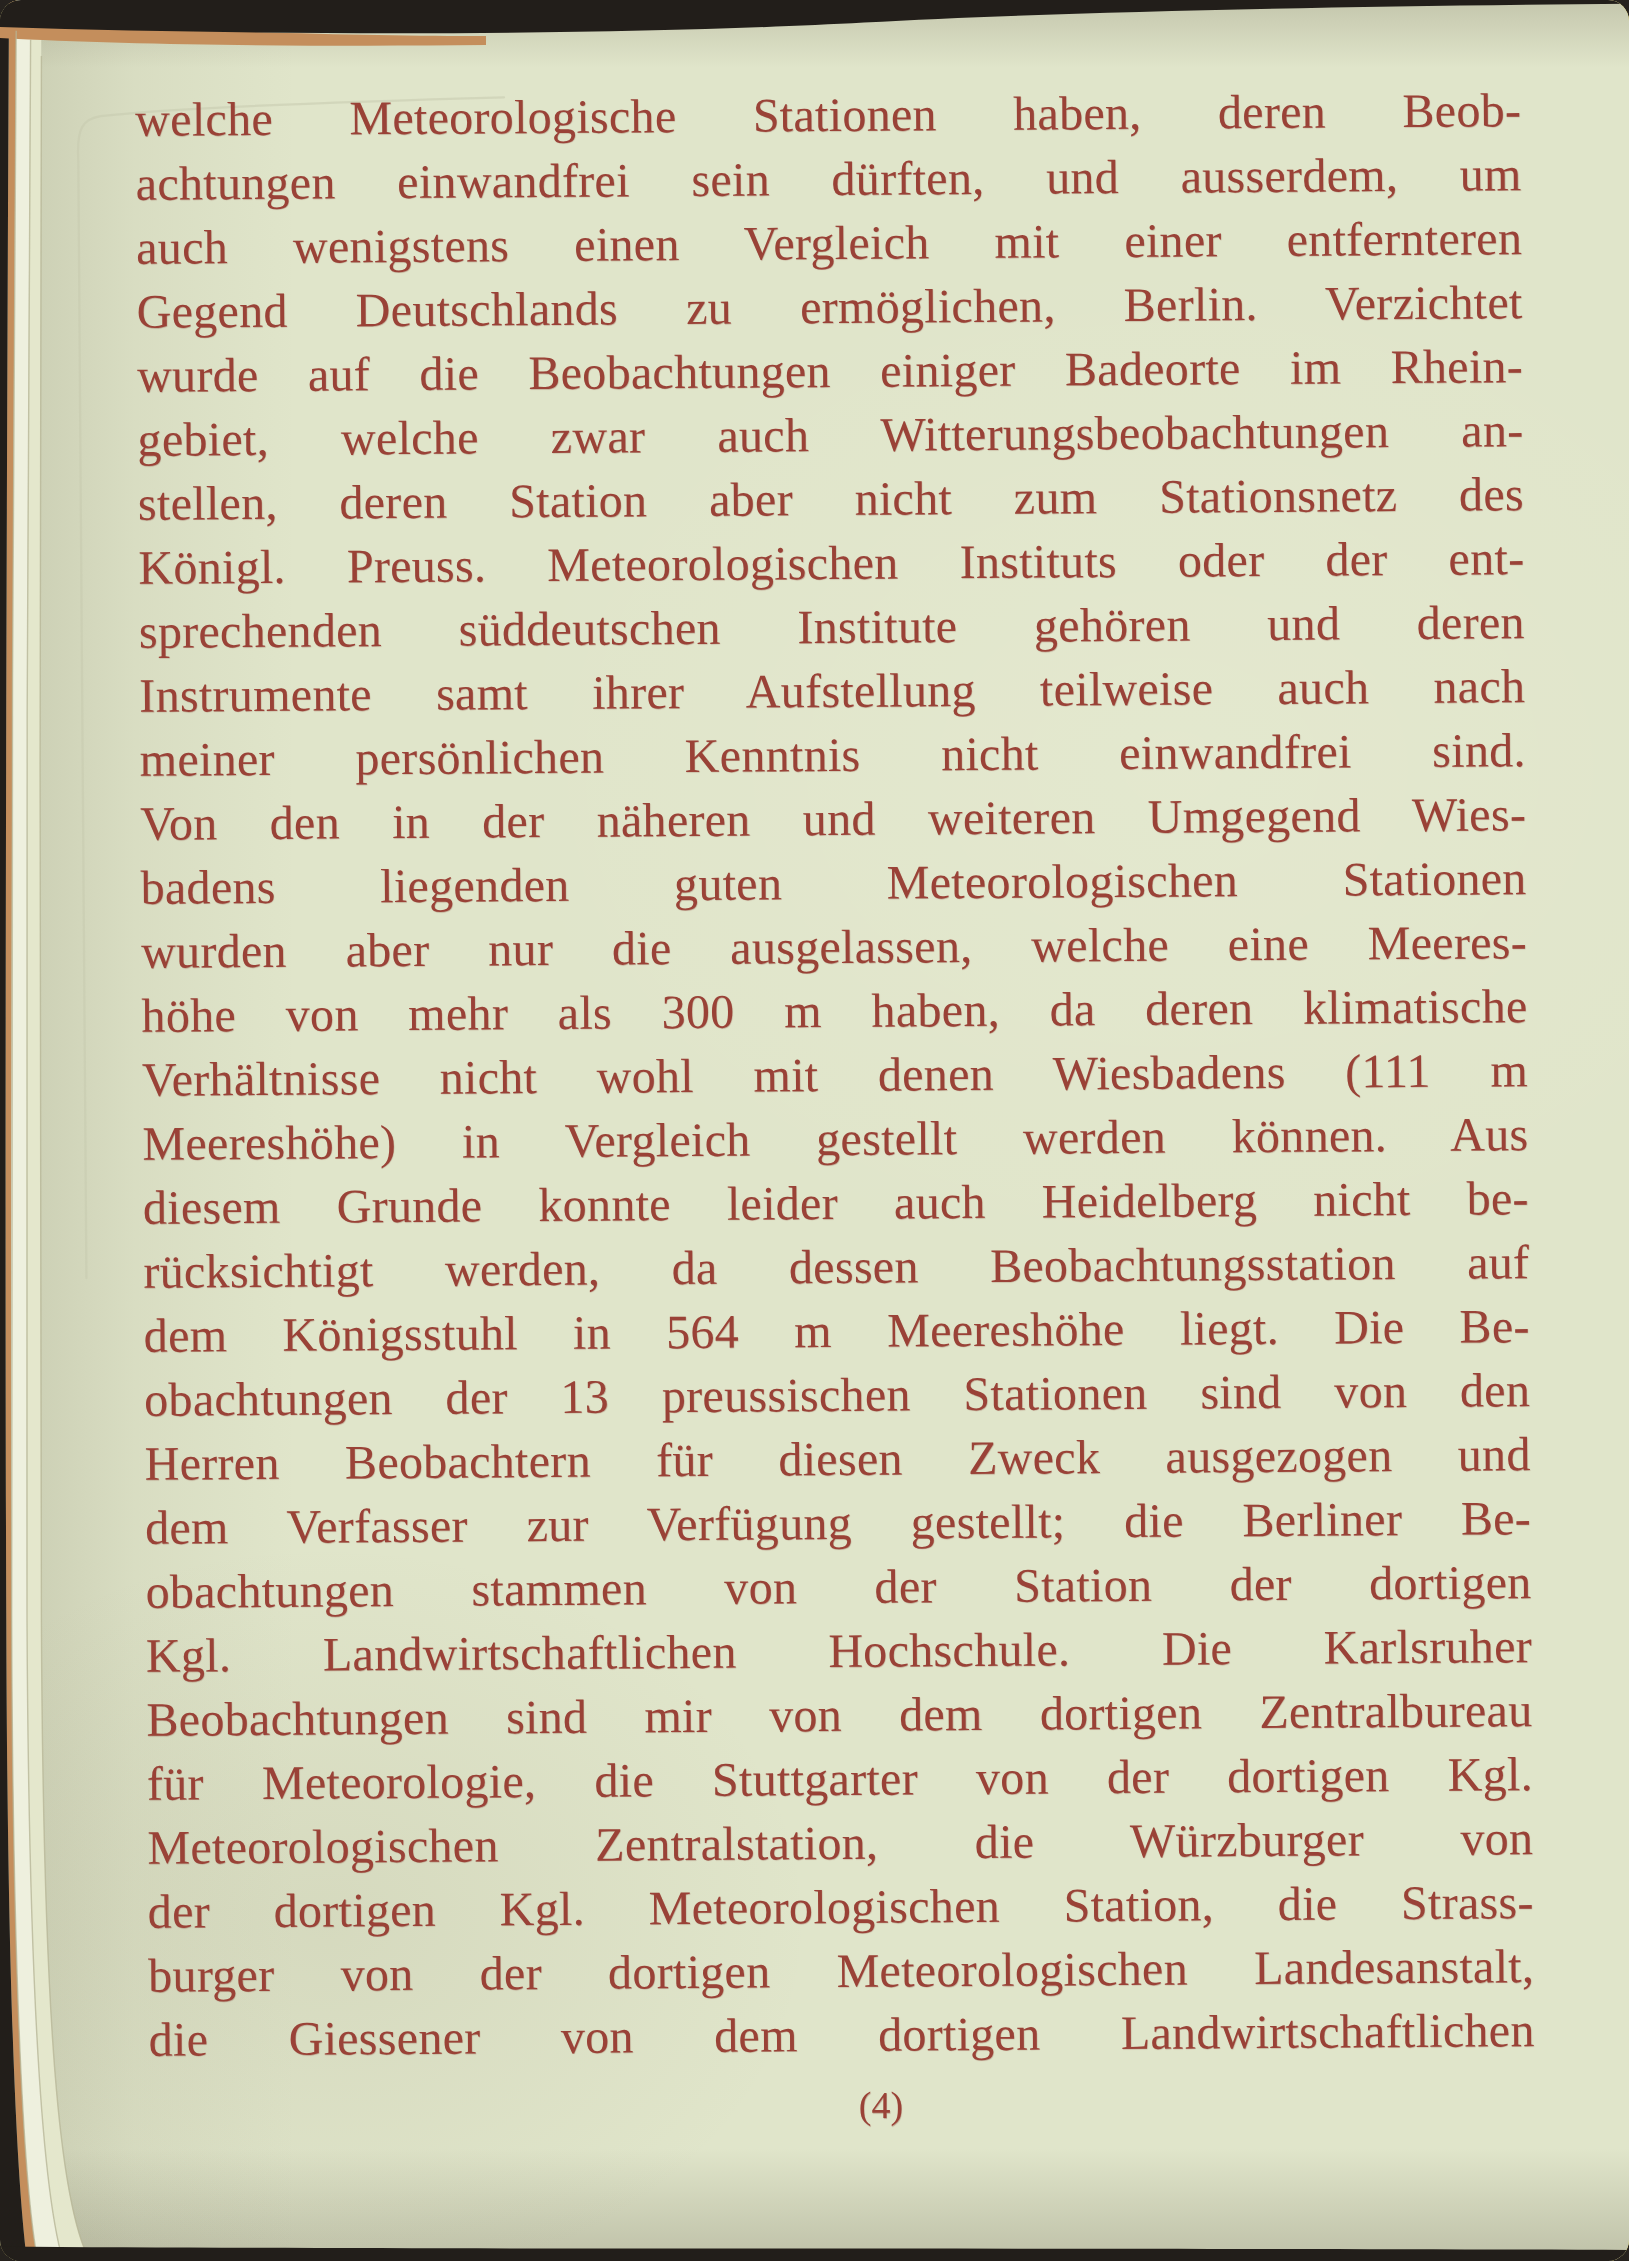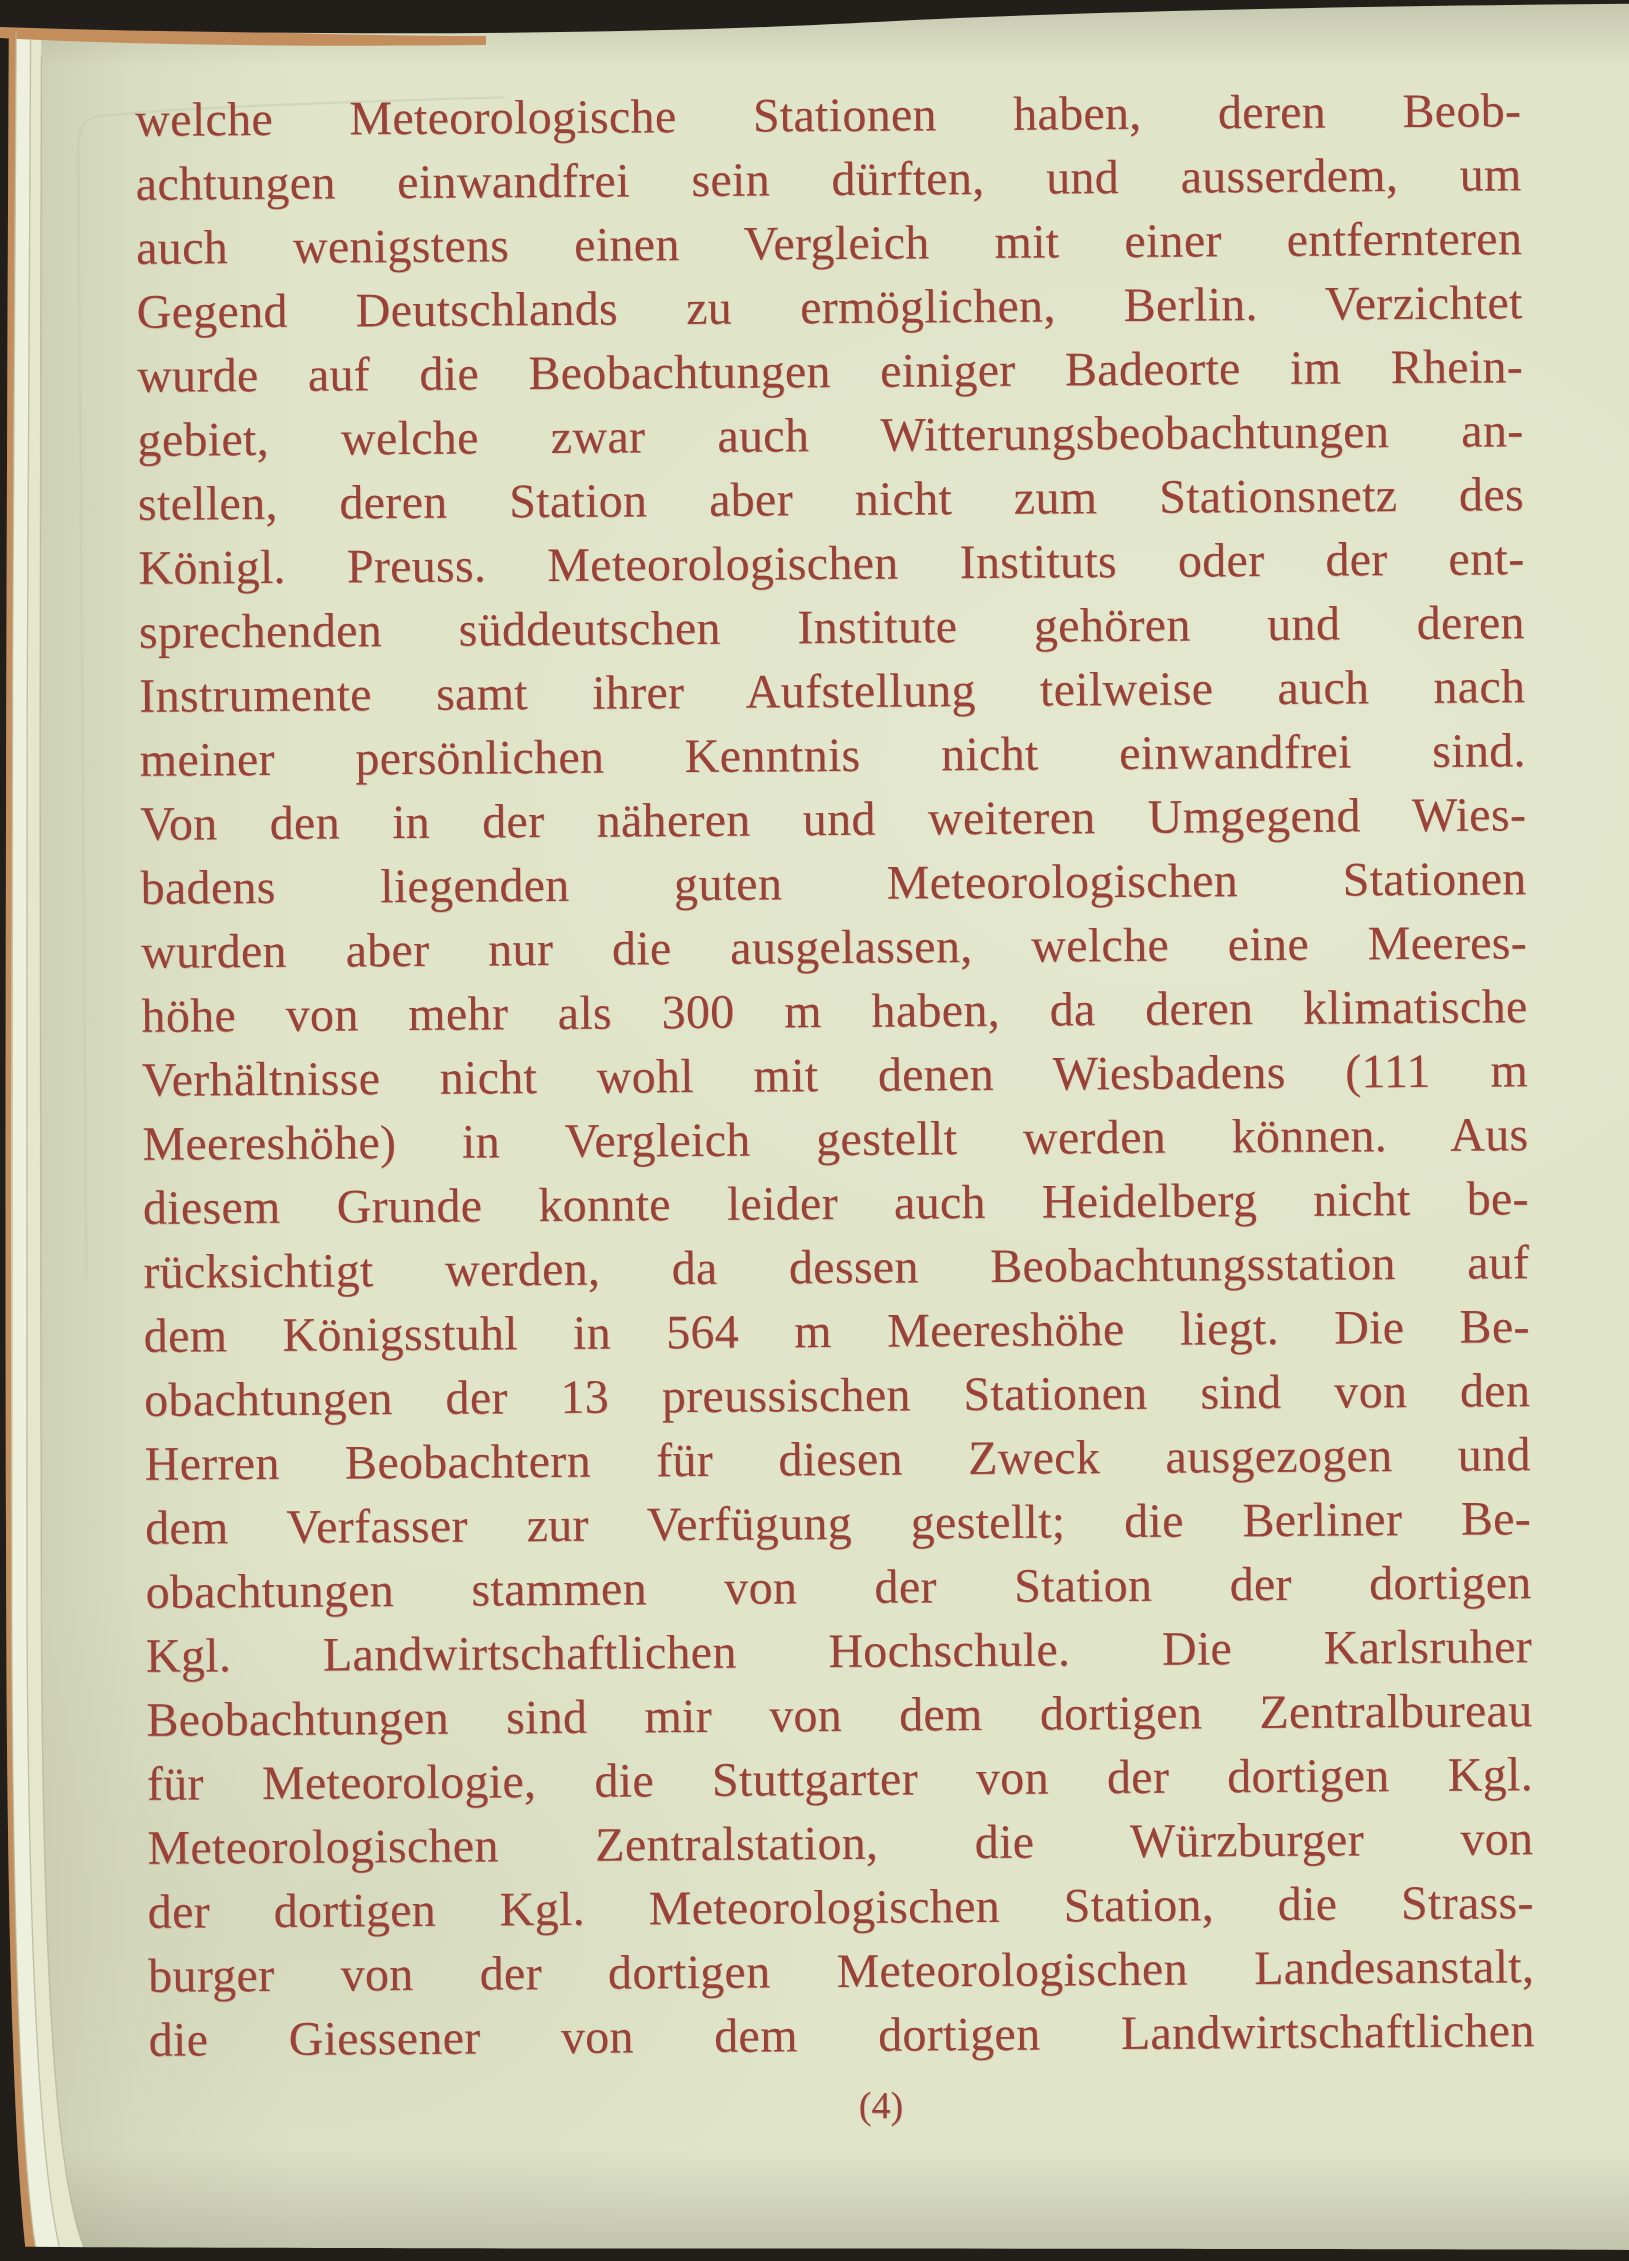--- a/index.html
+++ b/index.html
@@ -1,20 +1,21 @@
 <!DOCTYPE html>
 <html style="font-size:14.4px"><head>
 <meta charset="utf-8">
 <style>
   html,body{margin:0;padding:0;background:#26221e;}
   .scene{
     position:relative;
     width:1629px;height:2261px;
     overflow:hidden;
     background:#fde047;
+    border-radius:21px;
   }
   .paper{
     position:absolute;inset:0;
     background:
       radial-gradient(1125px 855px at 72% 34%, rgba(255,255,238,0.12), rgba(0,0,0,0) 62%),
       radial-gradient(810px 630px at 20% 85%, rgba(120,115,85,0.10), rgba(0,0,0,0) 60%),
       linear-gradient(90deg, rgba(118,115,88,0.22) 0px, rgba(118,115,88,0.07) 135px, rgba(0,0,0,0) 297px),
       linear-gradient(180deg, rgba(82,72,52,0.20) 0px, rgba(0,0,0,0) 68px),
       linear-gradient(180deg, rgba(0,0,0,0) 95%, rgba(70,62,45,0.22) 100%),
       #e0e5ca;

